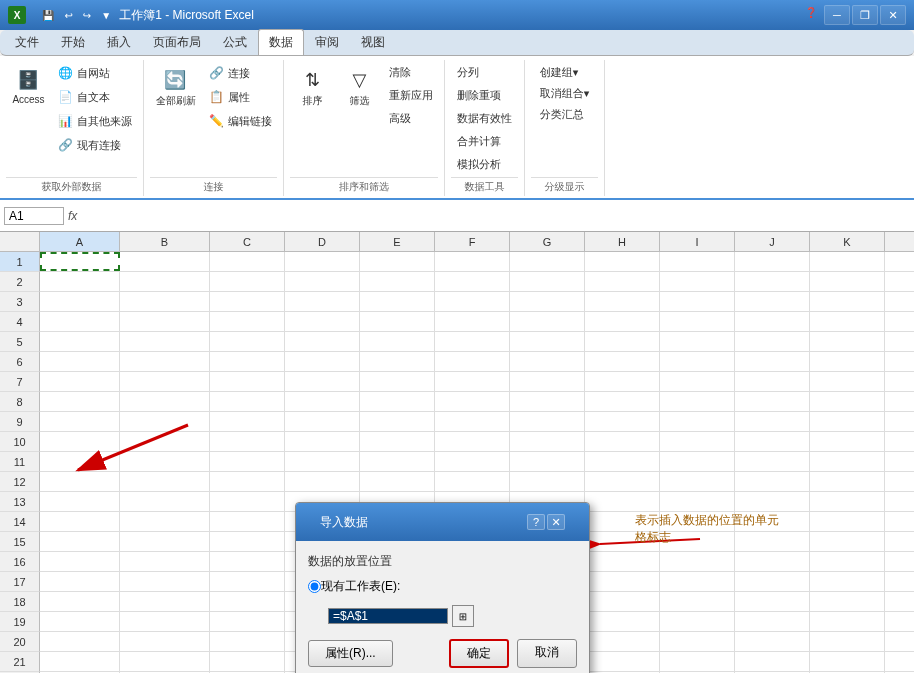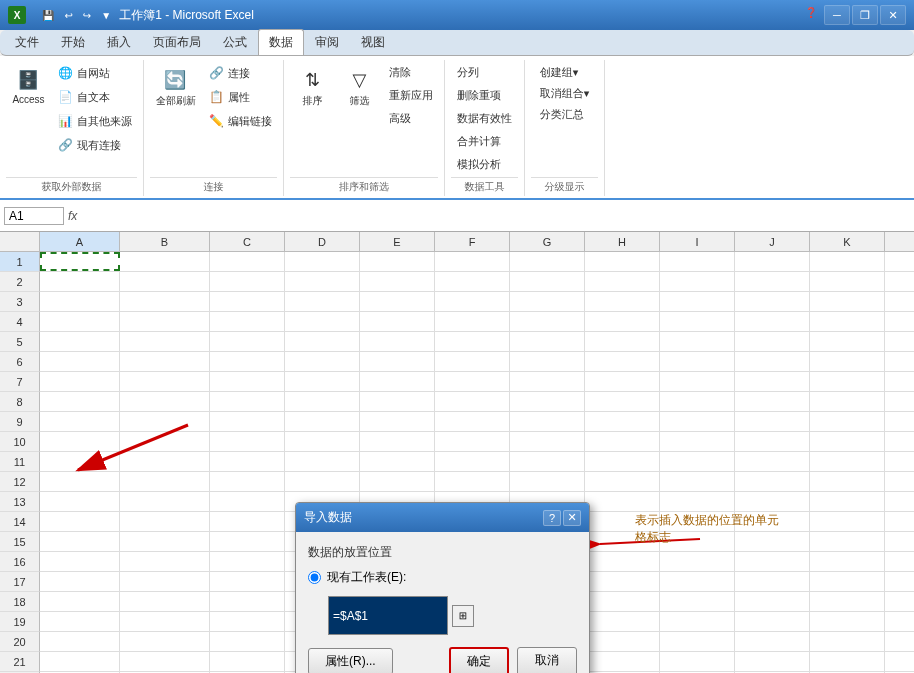--- a/index.html
+++ b/index.html
@@ -171,40 +171,40 @@
       background: #f0f0f0;
       border: 1px solid #888;
       border-radius: 4px;
       box-shadow: 3px 3px 10px rgba(0,0,0,0.4);
       pointer-events: auto;
       font-size: 12px;
     }
     .dialog-title-bar {
       background: linear-gradient(to bottom, #4a90d9, #2e6db4);
       color: white;
-      padding: 4px 8px;
+      padding: 4px 24px;
       display: flex;
       align-items: center;
       justify-content: space-between;
       border-radius: 3px 3px 0 0;
-      height: 29px;
+      height: 38px;
     }
     .dialog-title-text { font-size: 12px; }
     .dialog-title-btns { display: flex; gap: 2px; }
     .dialog-title-btn { width: 18px; height: 16px; background: rgba(255,255,255,0.15); border: 1px solid rgba(255,255,255,0.3); border-radius: 2px; display: flex; align-items: center; justify-content: center; font-size: 11px; cursor: pointer; color: white; }
     .dialog-body { padding: 12px; }
     .dialog-section-label { font-size: 12px; color: #333; margin-bottom: 8px; font-weight: normal; }
     .radio-group { display: flex; flex-direction: column; gap: 6px; margin-bottom: 12px; }
-    .radio-row { display: flex; align-items: center; gap: 6px; }
+    .radio-row { display: flex; align-items: center; }
     .radio-row input[type=radio] { cursor: pointer; }
     .radio-label { font-size: 12px; }
     .cell-input-row { display: flex; align-items: center; gap: 4px; margin-top: 4px; margin-left: 20px; }
     .cell-input {
       width: 120px;
-      height: 39px;
+      height: 16px;
       border: 1px solid #888;
       background: #003366;
       color: white;
       padding: 0 4px;
       font-size: 12px;
       display: flex;
       align-items: center;
     }
     .cell-picker-btn { width: 22px; height: 22px; border: 1px solid #888; background: #f0f0f0; display: flex; align-items: center; justify-content: center; cursor: pointer; font-size: 10px; }
     .dialog-buttons { display: flex; justify-content: space-between; align-items: center; margin-top: 12px; }

